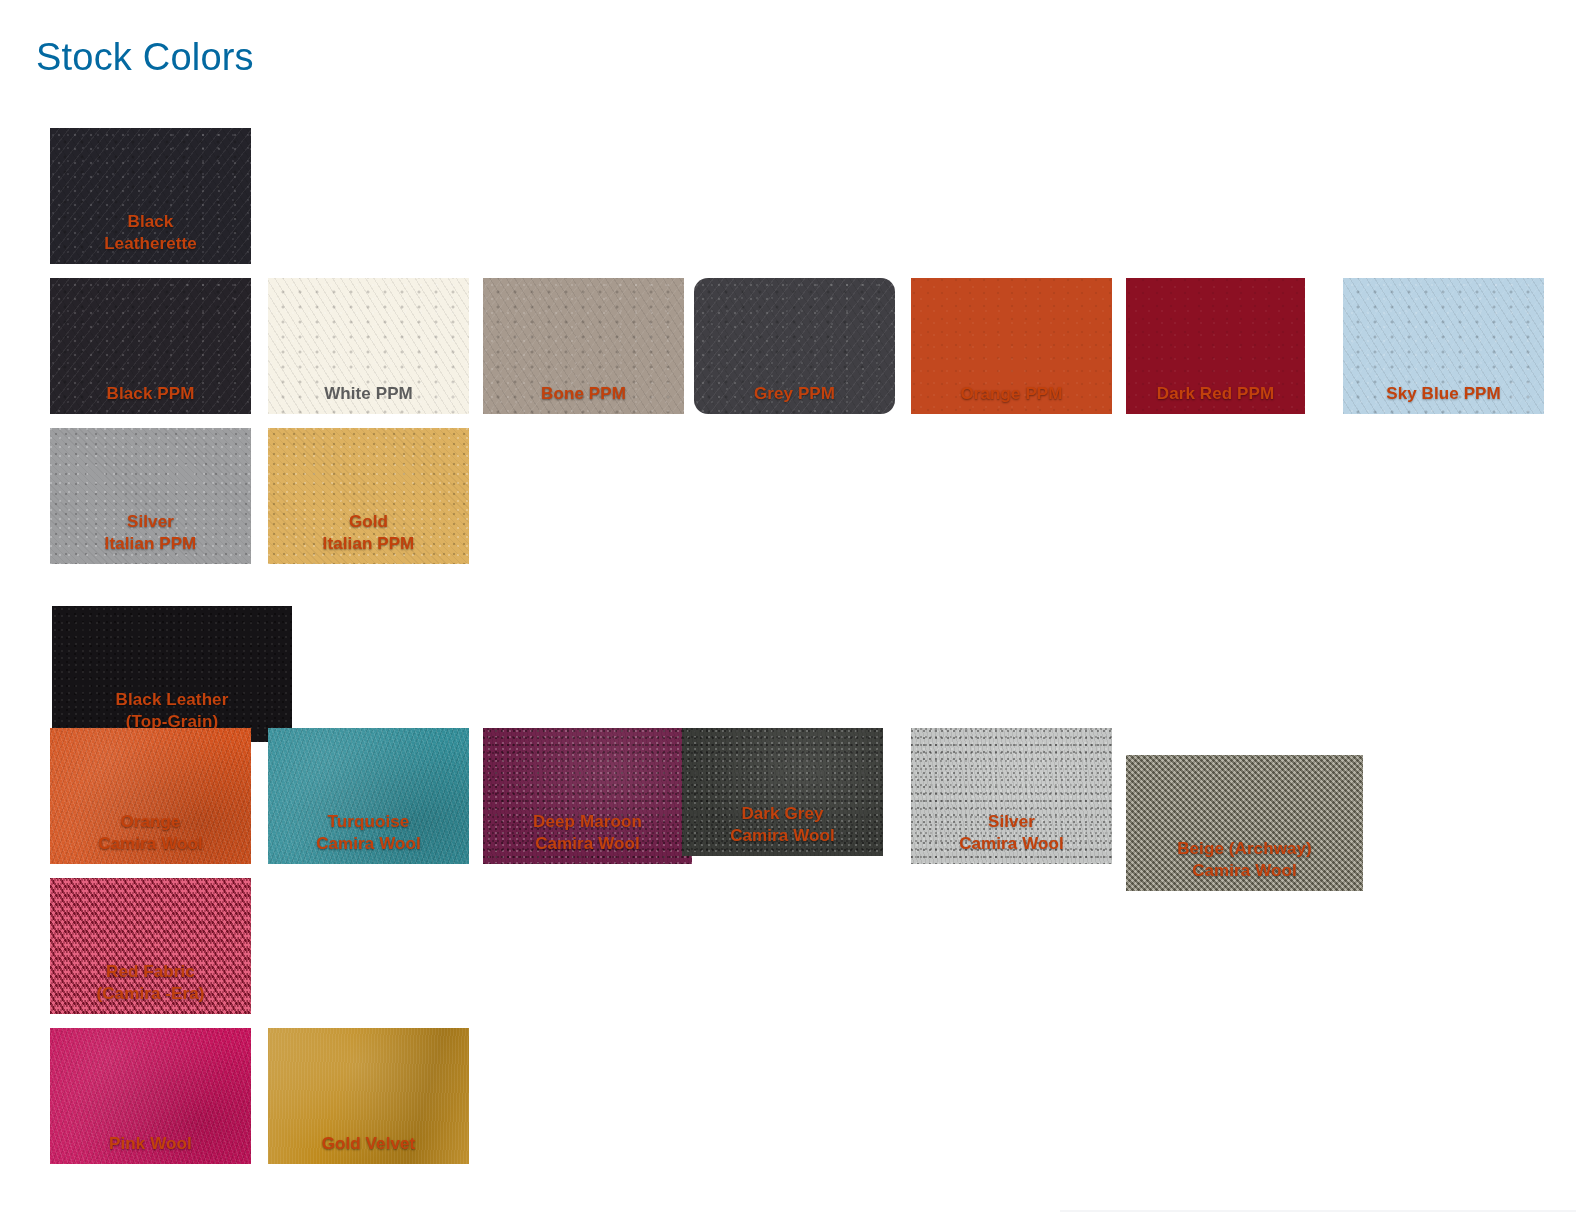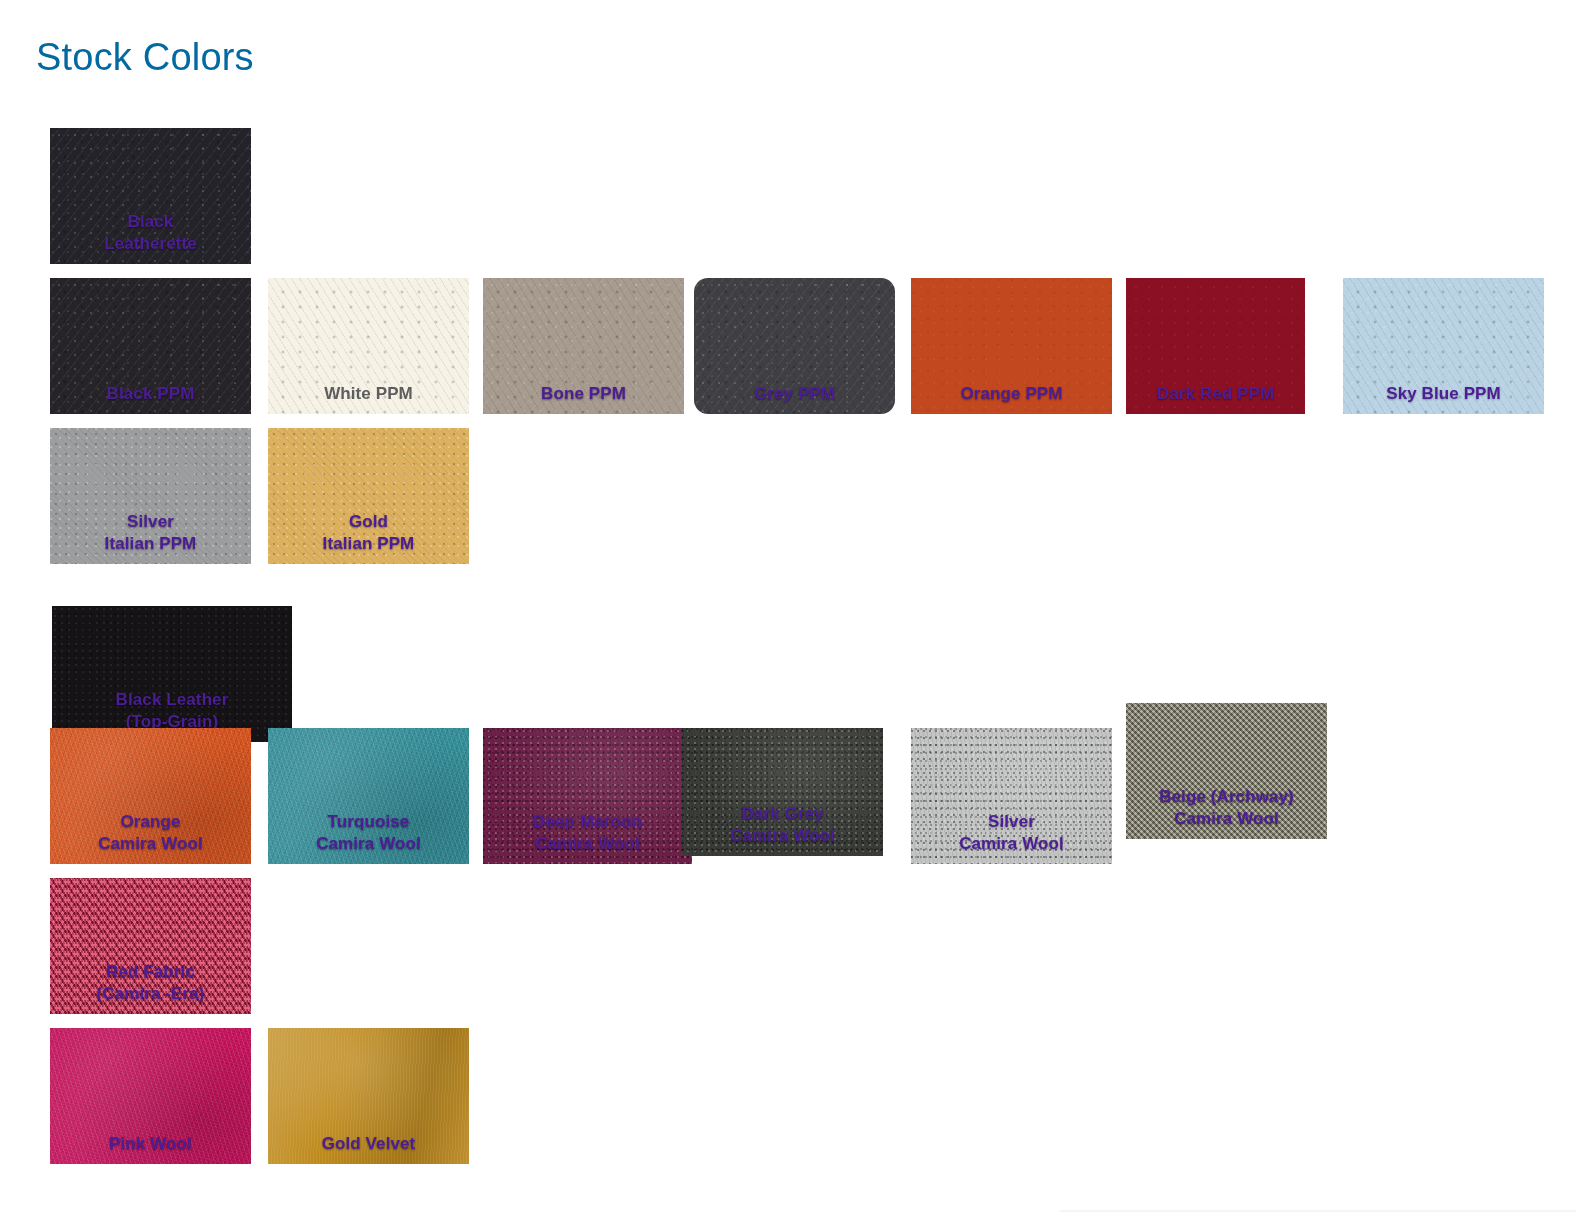--- a/index.html
+++ b/index.html
@@ -54,21 +54,21 @@
 
   .swatch-label {
     position: absolute;
     left: 0;
     right: 0;
     bottom: 9px;
     text-align: center;
     font-size: 17px;
     line-height: 22px;
     font-weight: 700;
-    color: #4c1d95;
+    color: #c2410c;
     text-shadow: 0 1px 2px rgba(0,0,0,0.45);
     padding: 0 4px;
     box-sizing: border-box;
     white-space: pre-line;
     letter-spacing: 0.1px;
   }
   .swatch-label.dark-text {
     color: #5d5d5d;
     text-shadow: none;
   }
@@ -323,21 +323,21 @@
     <div class="swatch" style="left: 682px; top: 728px; width: 201px; height: 128px;">
       <div class="swatch-surface tex-speckle" style="background: rgb(58, 60, 56);"></div>
       <div class="swatch-label">Dark Grey
 Camira Wool</div>
     </div>
     <div class="swatch" style="left: 911px; top: 728px; width: 201px; height: 136px;">
       <div class="swatch-surface tex-speckle" style="background: rgb(195, 197, 196);"></div>
       <div class="swatch-label light-shadow">Silver
 Camira Wool</div>
     </div>
-    <div class="swatch" style="left: 1126px; top: 703px; width: 201px; height: 136px;">
+    <div class="swatch" style="left: 1126px; top: 755px; width: 237px; height: 136px;">
       <div class="swatch-surface tex-weave" style="background: rgb(138, 133, 113);"></div>
       <div class="swatch-label">Beige (Archway)
 Camira Wool</div>
     </div>
     <div class="swatch" style="left: 50px; top: 878px; width: 201px; height: 136px;">
       <div class="swatch-surface tex-herring" style="background: rgb(217, 32, 74);"></div>
       <div class="swatch-label">Red Fabric
 (Camira -Era)</div>
     </div>
     <div class="swatch" style="left: 50px; top: 1028px; width: 201px; height: 136px;">

